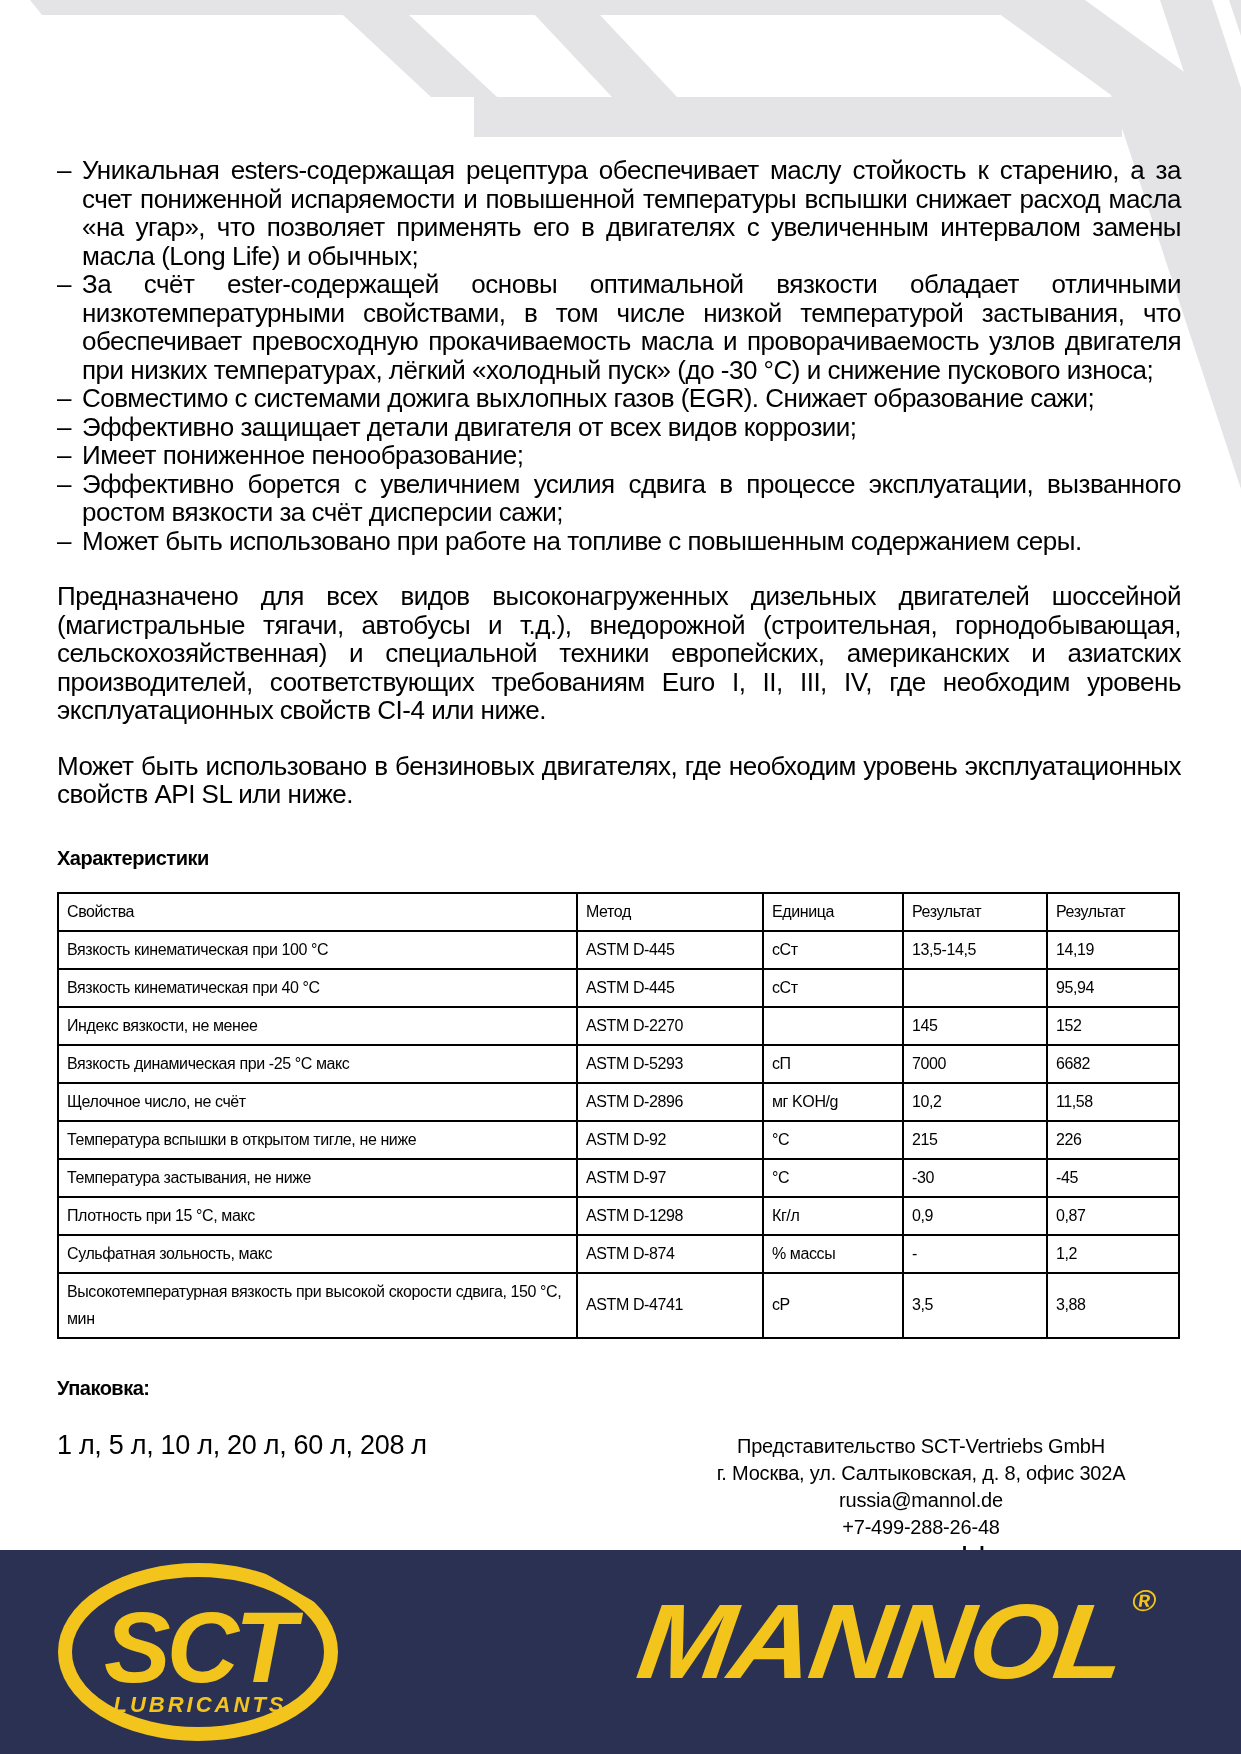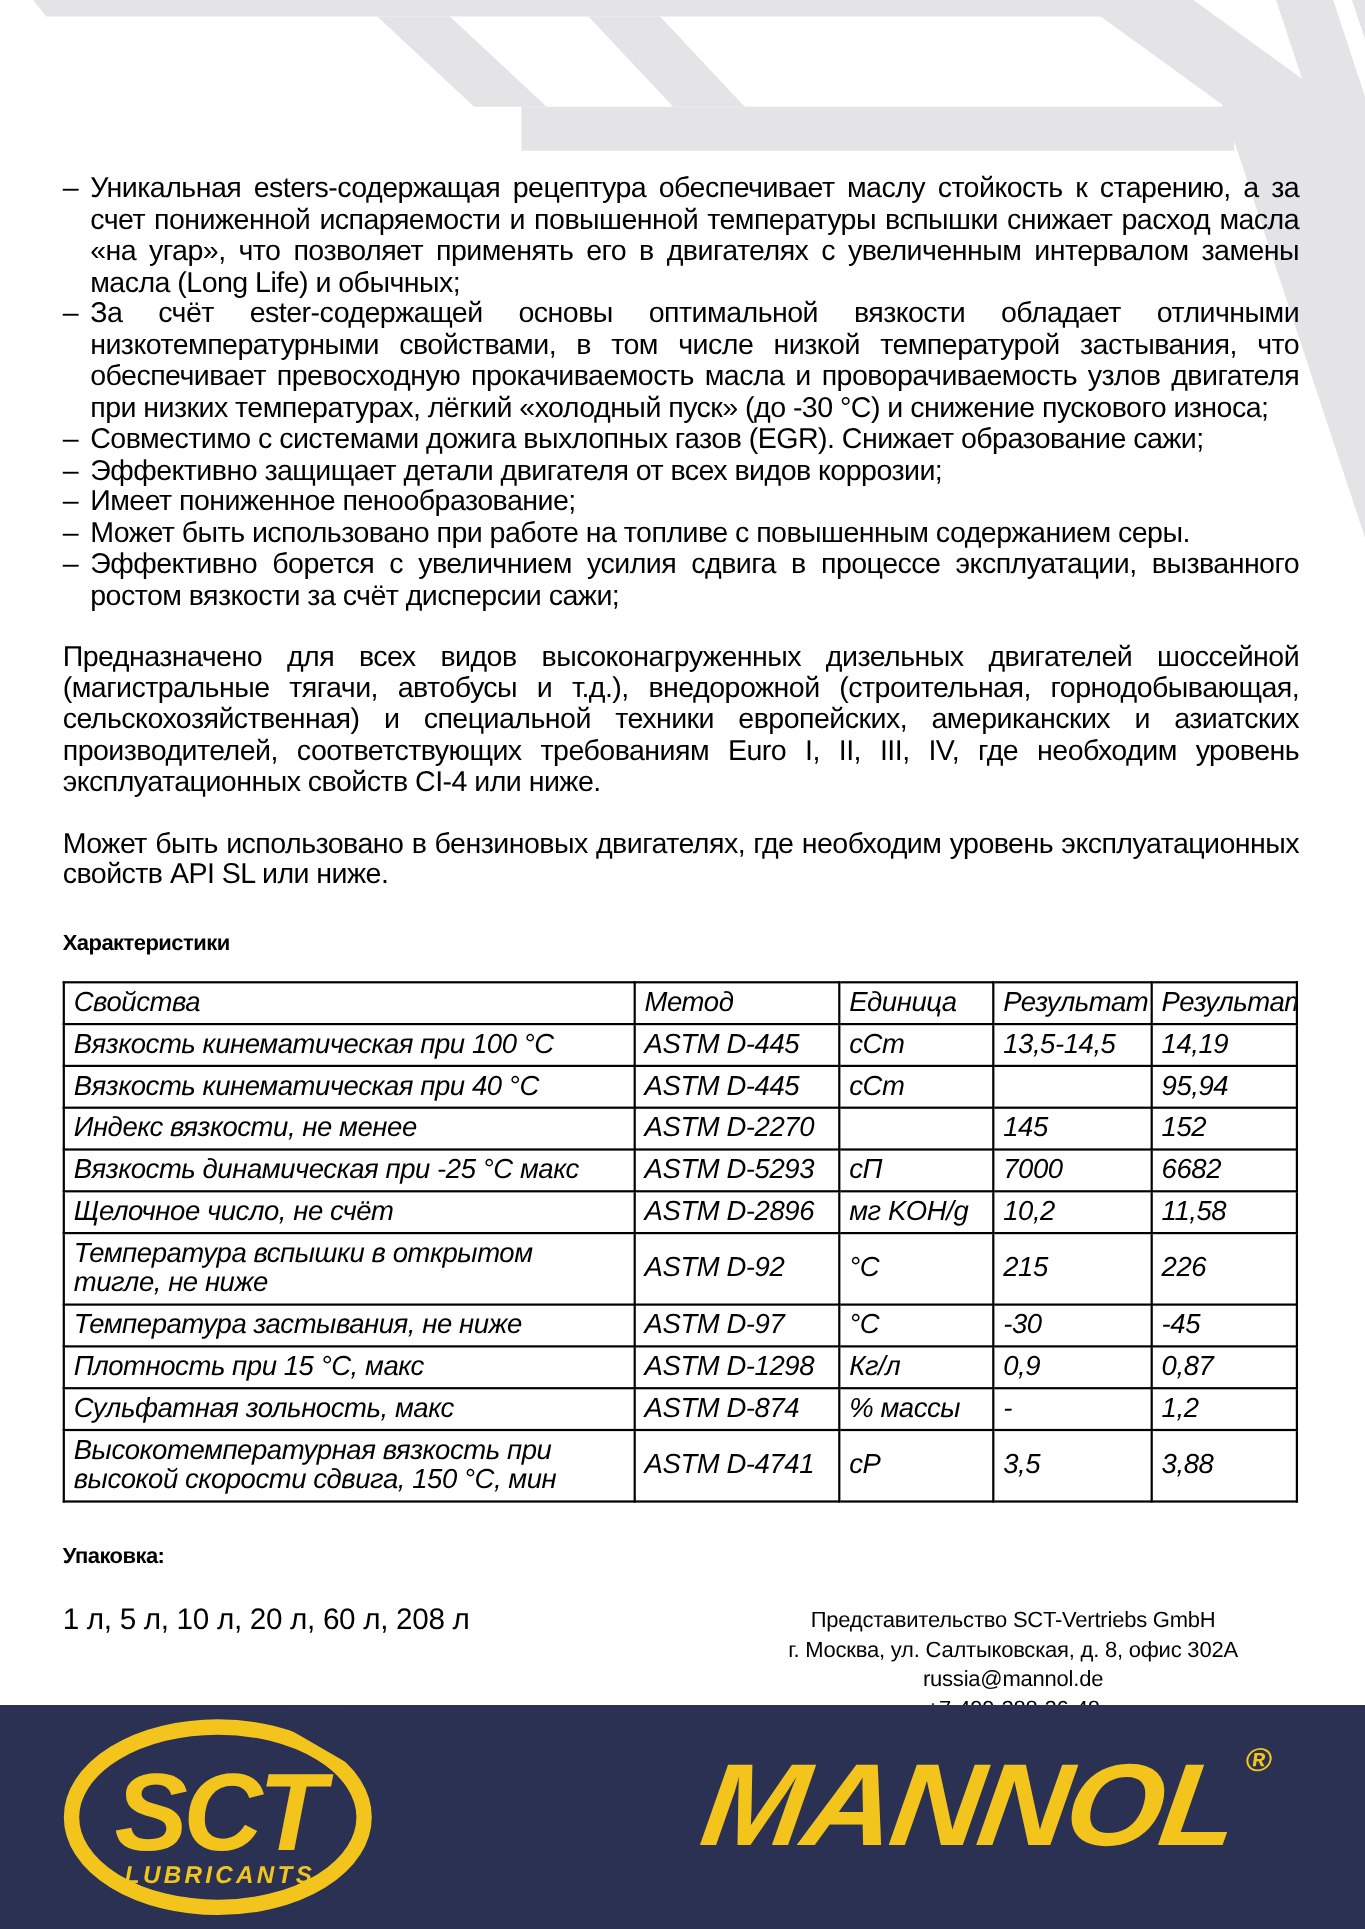--- a/index.html
+++ b/index.html
@@ -28,21 +28,21 @@
   }
   .dash{display:inline-block;width:25px;text-indent:0;}
   .para{margin:27px 0 0 0;text-align:justify;}
   .sect{
     font-size:20px;font-weight:bold;letter-spacing:-0.5px;
     margin:32px 0 0 0;line-height:34px;
   }
   table.chars{
     border-collapse:collapse;margin-top:17px;
     width:1121px;table-layout:fixed;
-    font-size:25px;line-height:27px;letter-spacing:-0.4px;font-style:italic;
+    font-size:16px;line-height:27px;letter-spacing:-0.4px;
   }
   .chars th,.chars td{
     border:2px solid #000;
     padding:4px 8px 5px 8px;
     text-align:left;font-weight:normal;
     vertical-align:middle;
     overflow:hidden;
   }
   .bottom-row{display:flex;justify-content:space-between;margin-top:26px;}
   .pack-sizes{font-size:27px;letter-spacing:-0.3px;}
@@ -91,22 +91,22 @@
   </svg>
 
   <div class="content">
 
     <ul class="bullets" id="bullet-list">
         <li><span class="dash">–</span><span>Уникальная esters-содержащая рецептура обеспечивает маслу стойкость к старению, а за счет пониженной испаряемости и повышенной температуры вспышки снижает расход масла «на угар», что позволяет применять его в двигателях с увеличенным интервалом замены масла (Long Life) и обычных;</span></li>
         <li><span class="dash">–</span><span>За счёт ester-содержащей основы оптимальной вязкости обладает отличными низкотемпературными свойствами, в том числе низкой температурой застывания, что обеспечивает превосходную прокачиваемость масла и проворачиваемость узлов двигателя при низких температурах, лёгкий «холодный пуск» (до -30 °C) и снижение пускового износа;</span></li>
         <li><span class="dash">–</span><span>Совместимо с системами дожига выхлопных газов (EGR). Снижает образование сажи;</span></li>
         <li><span class="dash">–</span><span>Эффективно защищает детали двигателя от всех видов коррозии;</span></li>
         <li><span class="dash">–</span><span>Имеет пониженное пенообразование;</span></li>
+        <li><span class="dash">–</span><span>Эффективно борется с увеличнием усилия сдвига в процессе эксплуатации, вызванного ростом вязкости за счёт дисперсии сажи;</span></li>
         <li><span class="dash">–</span><span>Может быть использовано при работе на топливе с повышенным содержанием серы.</span></li>
-        <li><span class="dash">–</span><span>Эффективно борется с увеличнием усилия сдвига в процессе эксплуатации, вызванного ростом вязкости за счёт дисперсии сажи;</span></li>
       </ul>
 
     <p class="para">Предназначено для всех видов высоконагруженных дизельных двигателей шоссейной (магистральные тягачи, автобусы и т.д.), внедорожной (строительная, горнодобывающая, сельскохозяйственная) и специальной техники европейских, американских и азиатских производителей, соответствующих требованиям Euro I, II, III, IV, где необходим уровень эксплуатационных свойств CI-4 или ниже.</p>
 
     <p class="para">Может быть использовано в бензиновых двигателях, где необходим уровень эксплуатационных свойств API SL или ниже.</p>
 
     <h2 class="sect">Характеристики</h2>
 
     <table class="chars">
       <colgroup>

